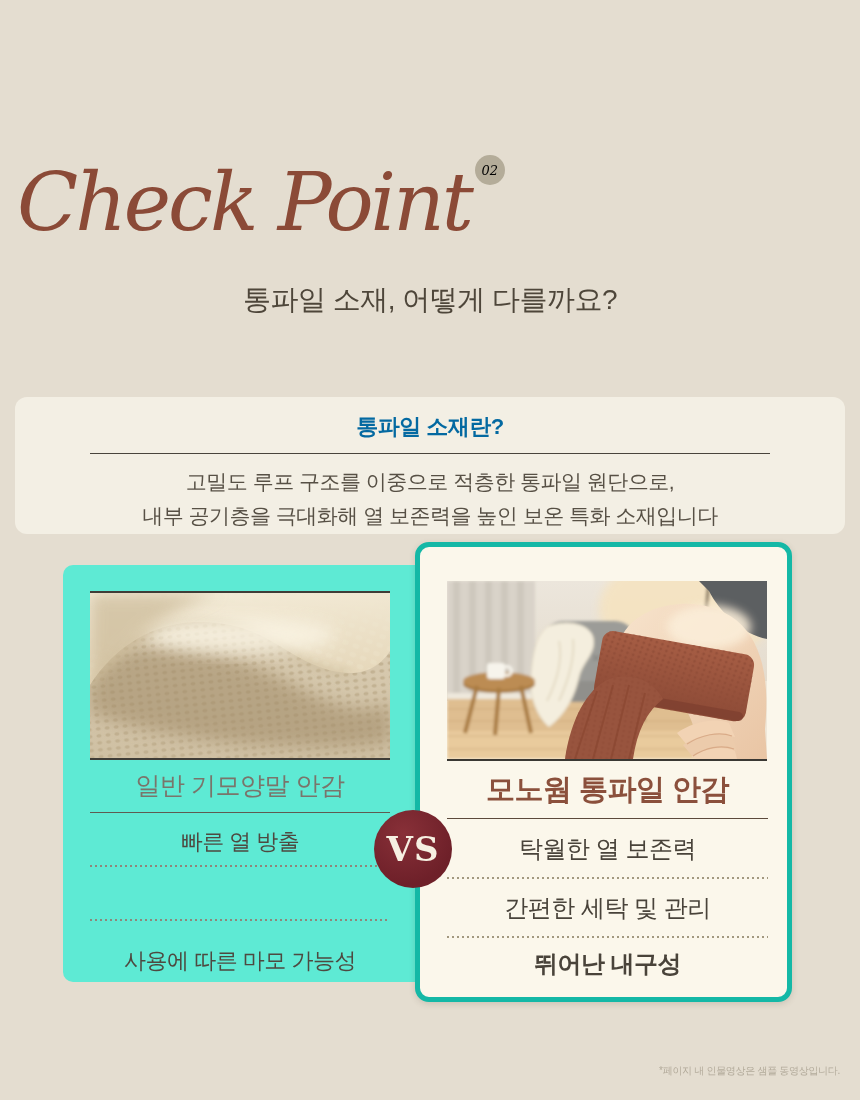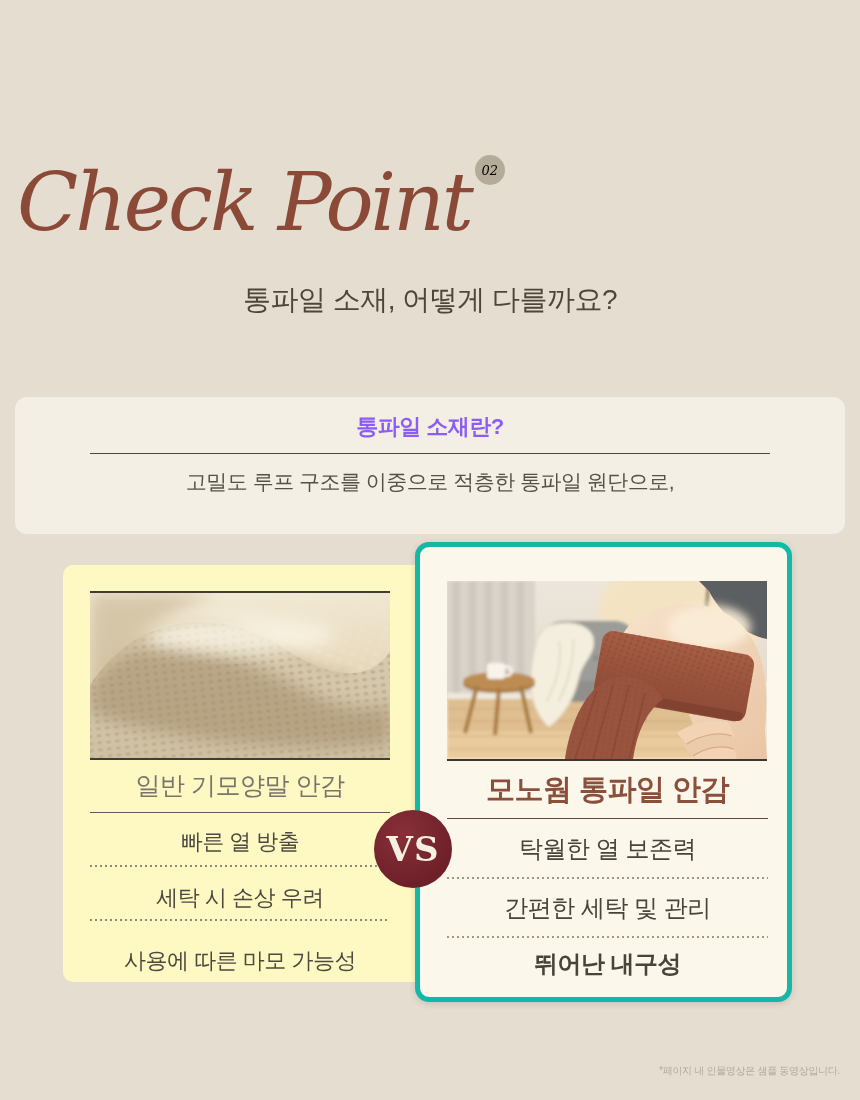--- a/index.html
+++ b/index.html
@@ -23,27 +23,27 @@
   }
   .subtitle{
     position:absolute; top:281px; left:0; width:100%; text-align:center;
     font-size:28px; color:#4e463a; letter-spacing:-0.5px;
   }
   
   .info-box{
     position:absolute; left:15px; top:397px; width:830px; height:137px;
     background:#f3efe4; border-radius:12px;
   }
-  .info-title{ text-align:center; padding-top:15px; font-size:22px; font-weight:700; color:#8b5cf6; letter-spacing:-0.5px;}
+  .info-title{ text-align:center; padding-top:15px; font-size:22px; font-weight:700; color:#0369a1; letter-spacing:-0.5px;}
   .info-divider{ width:680px; margin:11px auto 0; border:0; border-top:1.5px solid #49443c;}
   .info-body{ margin-top:11px; text-align:center; font-size:21px; color:#575045; line-height:34px; letter-spacing:-0.5px;}
   
   .card-left{
     position:absolute; left:63px; top:565px; width:382px; height:417px;
-    background:#fef9c3; border-radius:10px; z-index:1;
+    background:#5eead4; border-radius:10px; z-index:1;
   }
   .col-left{position:absolute; left:27px; top:0; width:300px; height:100%;}
   .photo-left{
     position:absolute; left:0; top:26px; width:300px; height:165px;
     border-top:2px solid #403d37; border-bottom:2px solid #403d37;
   }
   .card-left .card-title{
     position:absolute; top:204px; left:0; width:100%; text-align:center;
     font-size:25px; color:#7a756b; letter-spacing:-0.5px;
   }
@@ -101,20 +101,21 @@
       <span class="title-badge">02</span>
     </div>
   </div>
   <div class="subtitle">통파일 소재, 어떻게 다를까요?</div>
 
   <div class="info-box">
     <div class="info-title">통파일 소재란?</div>
     <hr class="info-divider">
     <div class="info-body">
       <div>고밀도 루프 구조를 이중으로 적층한 통파일 원단으로,</div>
+      <div>내부 공기층을 극대화해 열 보존력을 높인 보온 특화 소재입니다</div>
     </div>
   </div>
 
   <div class="card-left">
     <div class="col-left">
       <div class="photo-left">
         <svg viewBox="0 0 300 165" width="300" height="165" preserveAspectRatio="none">
           <defs>
             <linearGradient id="fzbg" x1="0" y1="0" x2="0" y2="1">
               <stop offset="0" stop-color="#dccfb6"></stop>
@@ -144,21 +145,20 @@
           <path d="M0,92 C30,45 80,20 140,32 C190,42 210,78 260,80 C280,80 292,70 300,58 L300,0 L0,0 Z" fill="url(#fluff)" opacity="0.5"></path>
           <path d="M0,92 C30,45 80,20 140,32 C190,42 210,78 260,80" fill="none" stroke="#cdbd9c" stroke-width="6" filter="url(#fb4)" opacity="0.8"></path>
           <ellipse cx="150" cy="42" rx="95" ry="18" fill="#faf4e4" opacity="0.8" filter="url(#fb8)"></ellipse>
           <path d="M0,0 L130,0 C80,15 45,45 18,78 L0,85 Z" fill="#cbb997" opacity="0.7" filter="url(#fb8)"></path>
         </svg>
       </div>
       <div class="card-title">일반 기모양말 안감</div>
       <hr class="solid-line-left">
       <div class="row r1">빠른 열 방출</div>
       <div class="dotted d1"></div>
-      <div class="row r2">세탁 시 손상 우려</div>
       <div class="dotted d2"></div>
       <div class="row r3">사용에 따른 마모 가능성</div>
     </div>
   </div>
 
   <div class="card-right">
     <div class="col-right">
       <div class="photo-right">
         <svg viewBox="0 0 320 178" width="320" height="178" preserveAspectRatio="none">
           <defs>

